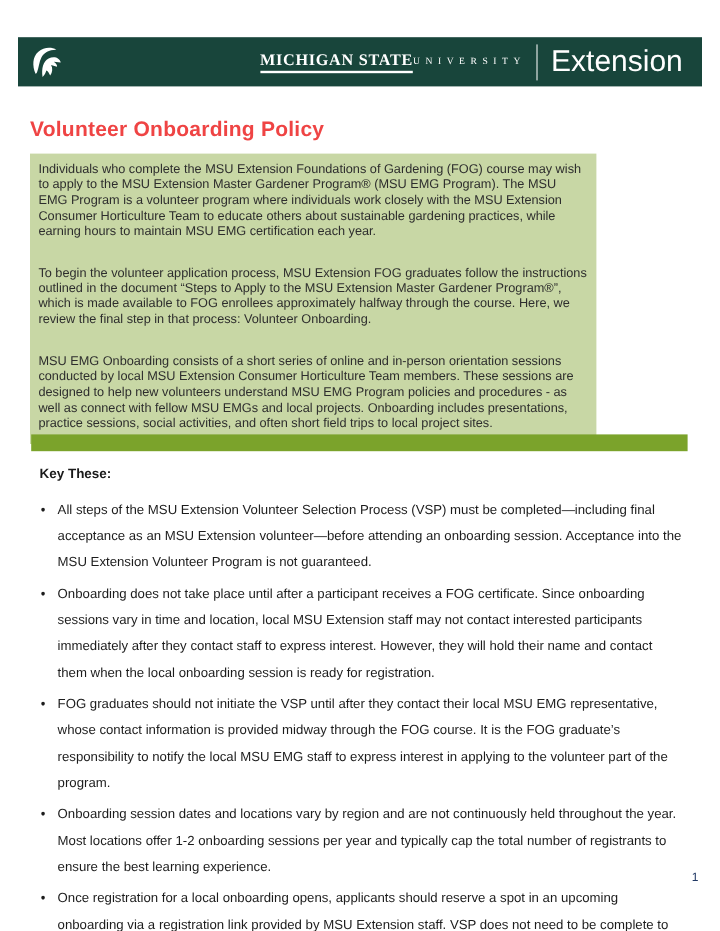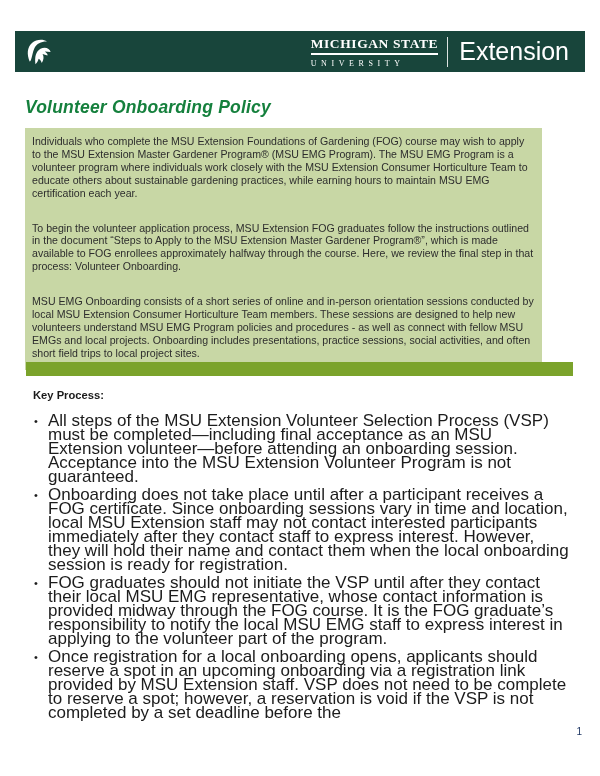--- a/index.html
+++ b/index.html
@@ -12,42 +12,42 @@
   }
   
   .masthead{
     position:absolute;left:15px;top:31px;width:570px;height:41px;
     background:#18453B;
     display:flex;align-items:center;
   }
   .helmet{margin-left:9px;display:flex;align-items:center;}
   .helmet svg{display:block;}
   .wordmark-group{margin-left:auto;margin-right:16px;display:flex;align-items:center;}
-  .wordmark{display:flex;flex-direction:column;align-items:stretch;}
+  .wordmark{display:flex;flex-direction:row;align-items:stretch;}
   .wm-top{
     font-family:"Liberation Serif", serif;
     font-weight:bold;font-size:13.5px;letter-spacing:.6px;
     color:#ffffff;border-bottom:2px solid #ffffff;padding-bottom:1px;
     white-space:nowrap;
   }
   .wm-bottom{
     font-family:"Liberation Serif", serif;
     font-size:8px;letter-spacing:4.6px;color:#ffffff;margin-top:4px;
     white-space:nowrap;
   }
   .vdiv{width:1px;height:30px;background:rgba(255,255,255,.85);margin:0 11px 0 9px;}
   .extension{font-size:25px;color:#ffffff;font-weight:400;}
   
   .doc-title{
     position:absolute;left:25px;top:97px;margin:0;
-    font-size:17.5px;font-weight:bold;color:#15803d;letter-spacing:.2px;font-style:italic;
+    font-size:17.5px;font-weight:bold;color:#ef4444;letter-spacing:.2px;
   }
   
   .intro-box{
-    position:absolute;left:25px;top:128px;width:517px;box-sizing:border-box;
+    position:absolute;left:25px;top:128px;width:472px;box-sizing:border-box;
     background:#C8D7A5;padding:7px 8px 10px 7px;
   }
   .intro-box p{
     margin:0;font-size:10.6px;line-height:12.9px;color:#2d2d2d;
   }
   .intro-box p + p{margin-top:22px;}
   
   .divider-bar{
     position:absolute;left:26px;top:362px;width:547px;height:14px;
     background:#7BA32B;
@@ -56,21 +56,21 @@
   .key-points-heading{
     position:absolute;left:33px;top:389px;margin:0;
     font-size:11.2px;font-weight:bold;color:#1a1a1a;
   }
   .key-points-list{
     position:absolute;left:33px;top:414px;width:545px;
     margin:0;padding:0;list-style:none;
   }
   .key-points-list li{
     position:relative;padding-left:15px;margin:0 8px 4px 0;
-    font-size:17px;line-height:14px;color:#1c1c1c;
+    font-size:11px;line-height:22px;color:#1c1c1c;
   }
   .key-points-list li::before{
     content:"\2022";position:absolute;left:1px;top:0;
     font-size:11px;color:#1c1c1c;
   }
   
   .page-number{
     position:absolute;right:18px;top:726px;
     font-size:10px;color:#203864;
   }
@@ -102,24 +102,25 @@
   <h1 class="doc-title">Volunteer Onboarding Policy</h1>
 
   <section class="intro-box">
     <p>Individuals who complete the MSU Extension Foundations of Gardening (FOG) course may wish to apply to the MSU Extension Master Gardener Program® (MSU EMG Program).  The MSU EMG Program is a volunteer program where individuals work closely with the MSU Extension Consumer Horticulture Team to educate others about sustainable gardening practices, while earning hours to maintain MSU EMG certification each year.</p>
     <p>To begin the volunteer application process, MSU Extension FOG graduates follow the instructions outlined in the document  “Steps to Apply to the MSU Extension Master Gardener Program®”, which is made available to FOG enrollees approximately halfway through the course. Here, we review the final step in that process: Volunteer Onboarding.</p>
     <p>MSU EMG Onboarding consists of a short series of online and in-person orientation sessions conducted by local MSU Extension Consumer Horticulture Team members. These sessions are designed to help new volunteers understand MSU EMG Program policies and procedures - as well as connect with fellow MSU EMGs and local projects. Onboarding includes presentations, practice sessions, social activities, and often short field trips to local project sites.</p>
   </section>
 
   <div class="divider-bar"></div>
 
-  <h2 class="key-points-heading">Key Process:</h2>
+  <h2 class="key-points-heading">Key These:</h2>
 
   <ul class="key-points-list">
     <li>All steps of the MSU Extension Volunteer Selection Process (VSP) must be completed—including final acceptance as an MSU Extension volunteer—before attending an onboarding session. Acceptance into the MSU Extension Volunteer Program is not guaranteed.</li>
     <li>Onboarding does not take place until after a participant receives a FOG certificate.  Since onboarding sessions vary in time and location, local MSU Extension staff may not contact interested participants immediately after they contact staff to express interest.  However, they will hold their name and contact them when the local onboarding session is ready for registration.</li>
     <li>FOG graduates should not initiate the VSP until after they contact their local MSU EMG representative, whose contact information is provided midway through the FOG course. It is the FOG graduate’s responsibility to notify the local MSU EMG staff to express interest in applying to the volunteer part of the program.</li>
+    <li>Onboarding session dates and locations vary by region and are not continuously held throughout the year.  Most locations offer 1-2 onboarding sessions per year and typically cap the total number of registrants to ensure the best learning experience.</li>
     <li>Once registration for a local onboarding opens, applicants should reserve a spot in an upcoming onboarding via a registration link provided by MSU Extension staff.  VSP does not need to be complete to reserve a spot; however, a reservation is void if the VSP is not completed by a set deadline before the</li>
   </ul>
 
   <div class="page-number">1</div>
 
 </div>
 
 </body></html>

